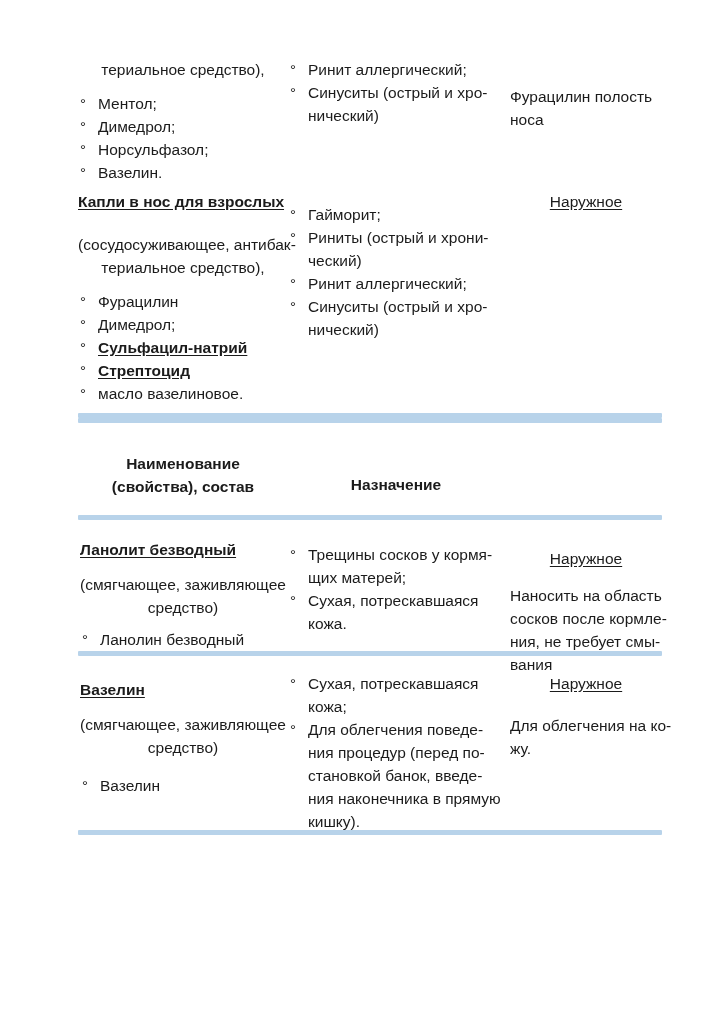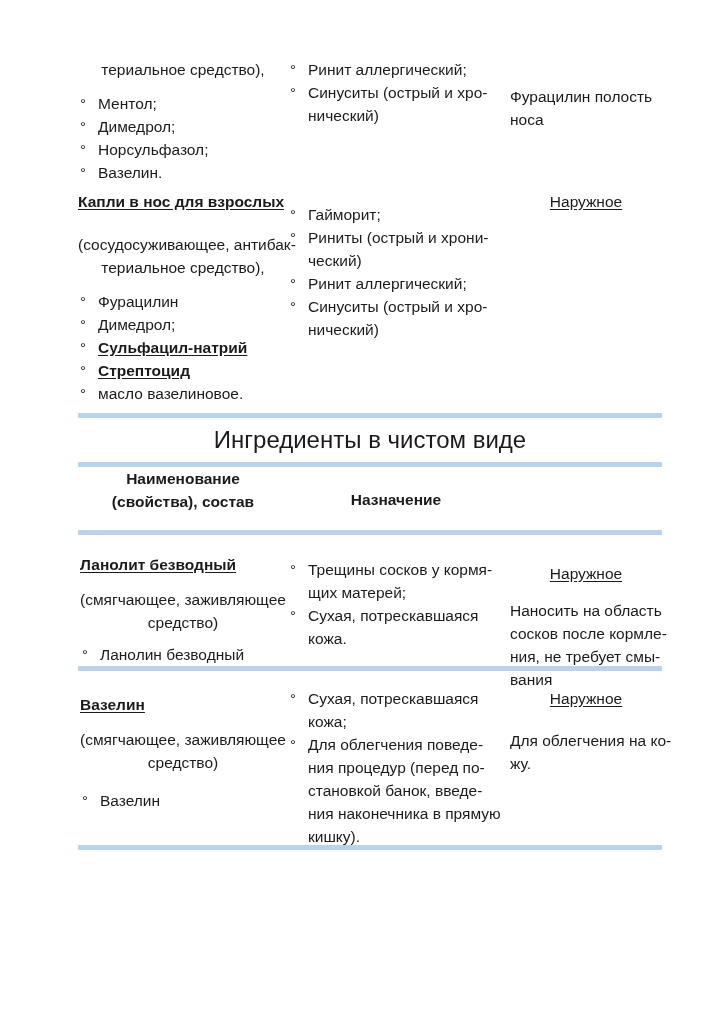--- a/index.html
+++ b/index.html
@@ -56,21 +56,21 @@
   .t1-rowB .usage-text { margin-top: 21px; }
 
   .divider.d1 { margin-top: 8px; }
 
   .section-title {
     font-size: 24px; line-height: 34px; font-weight: normal;
     text-align: center; margin: 5px 0;
   }
 
   
-  .t2-head { }
+  .t2-head { margin-top: 29px; }
   .t2-head .th { font-weight: bold; text-align: center; white-space: pre; }
   .t2-head .th-mid { margin-top: 21px; }
   .divider.d3 { margin-top: 17px; }
 
   
   .t2-row .name-col { padding: 0 2px; }
   .t2-row .purpose-col .blist { }
   .t2-row .usage-col { padding-left: 6px; }
   .t2-row .name-col .subtitle { margin-top: 12px; }
   .t2-row .name-col .blist { margin-top: 9px; }
@@ -186,21 +186,20 @@
             </li>
         </ul>
       </div>
       <div class="usage-col">
         <div class="usage-title">Наружное</div>
       </div>
     </div>
 
     <div class="divider d1"></div>
 
-    <h1 class="section-title">Ингредиенты в чистом виде</h1>
 
     <div class="divider d2"></div>
 
     <div class="t-grid t2-head">
       <div class="th">Наименование
 (свойства), состав</div>
       <div class="th th-mid">Назначение</div>
     </div>
 
     <div class="divider d3"></div>

